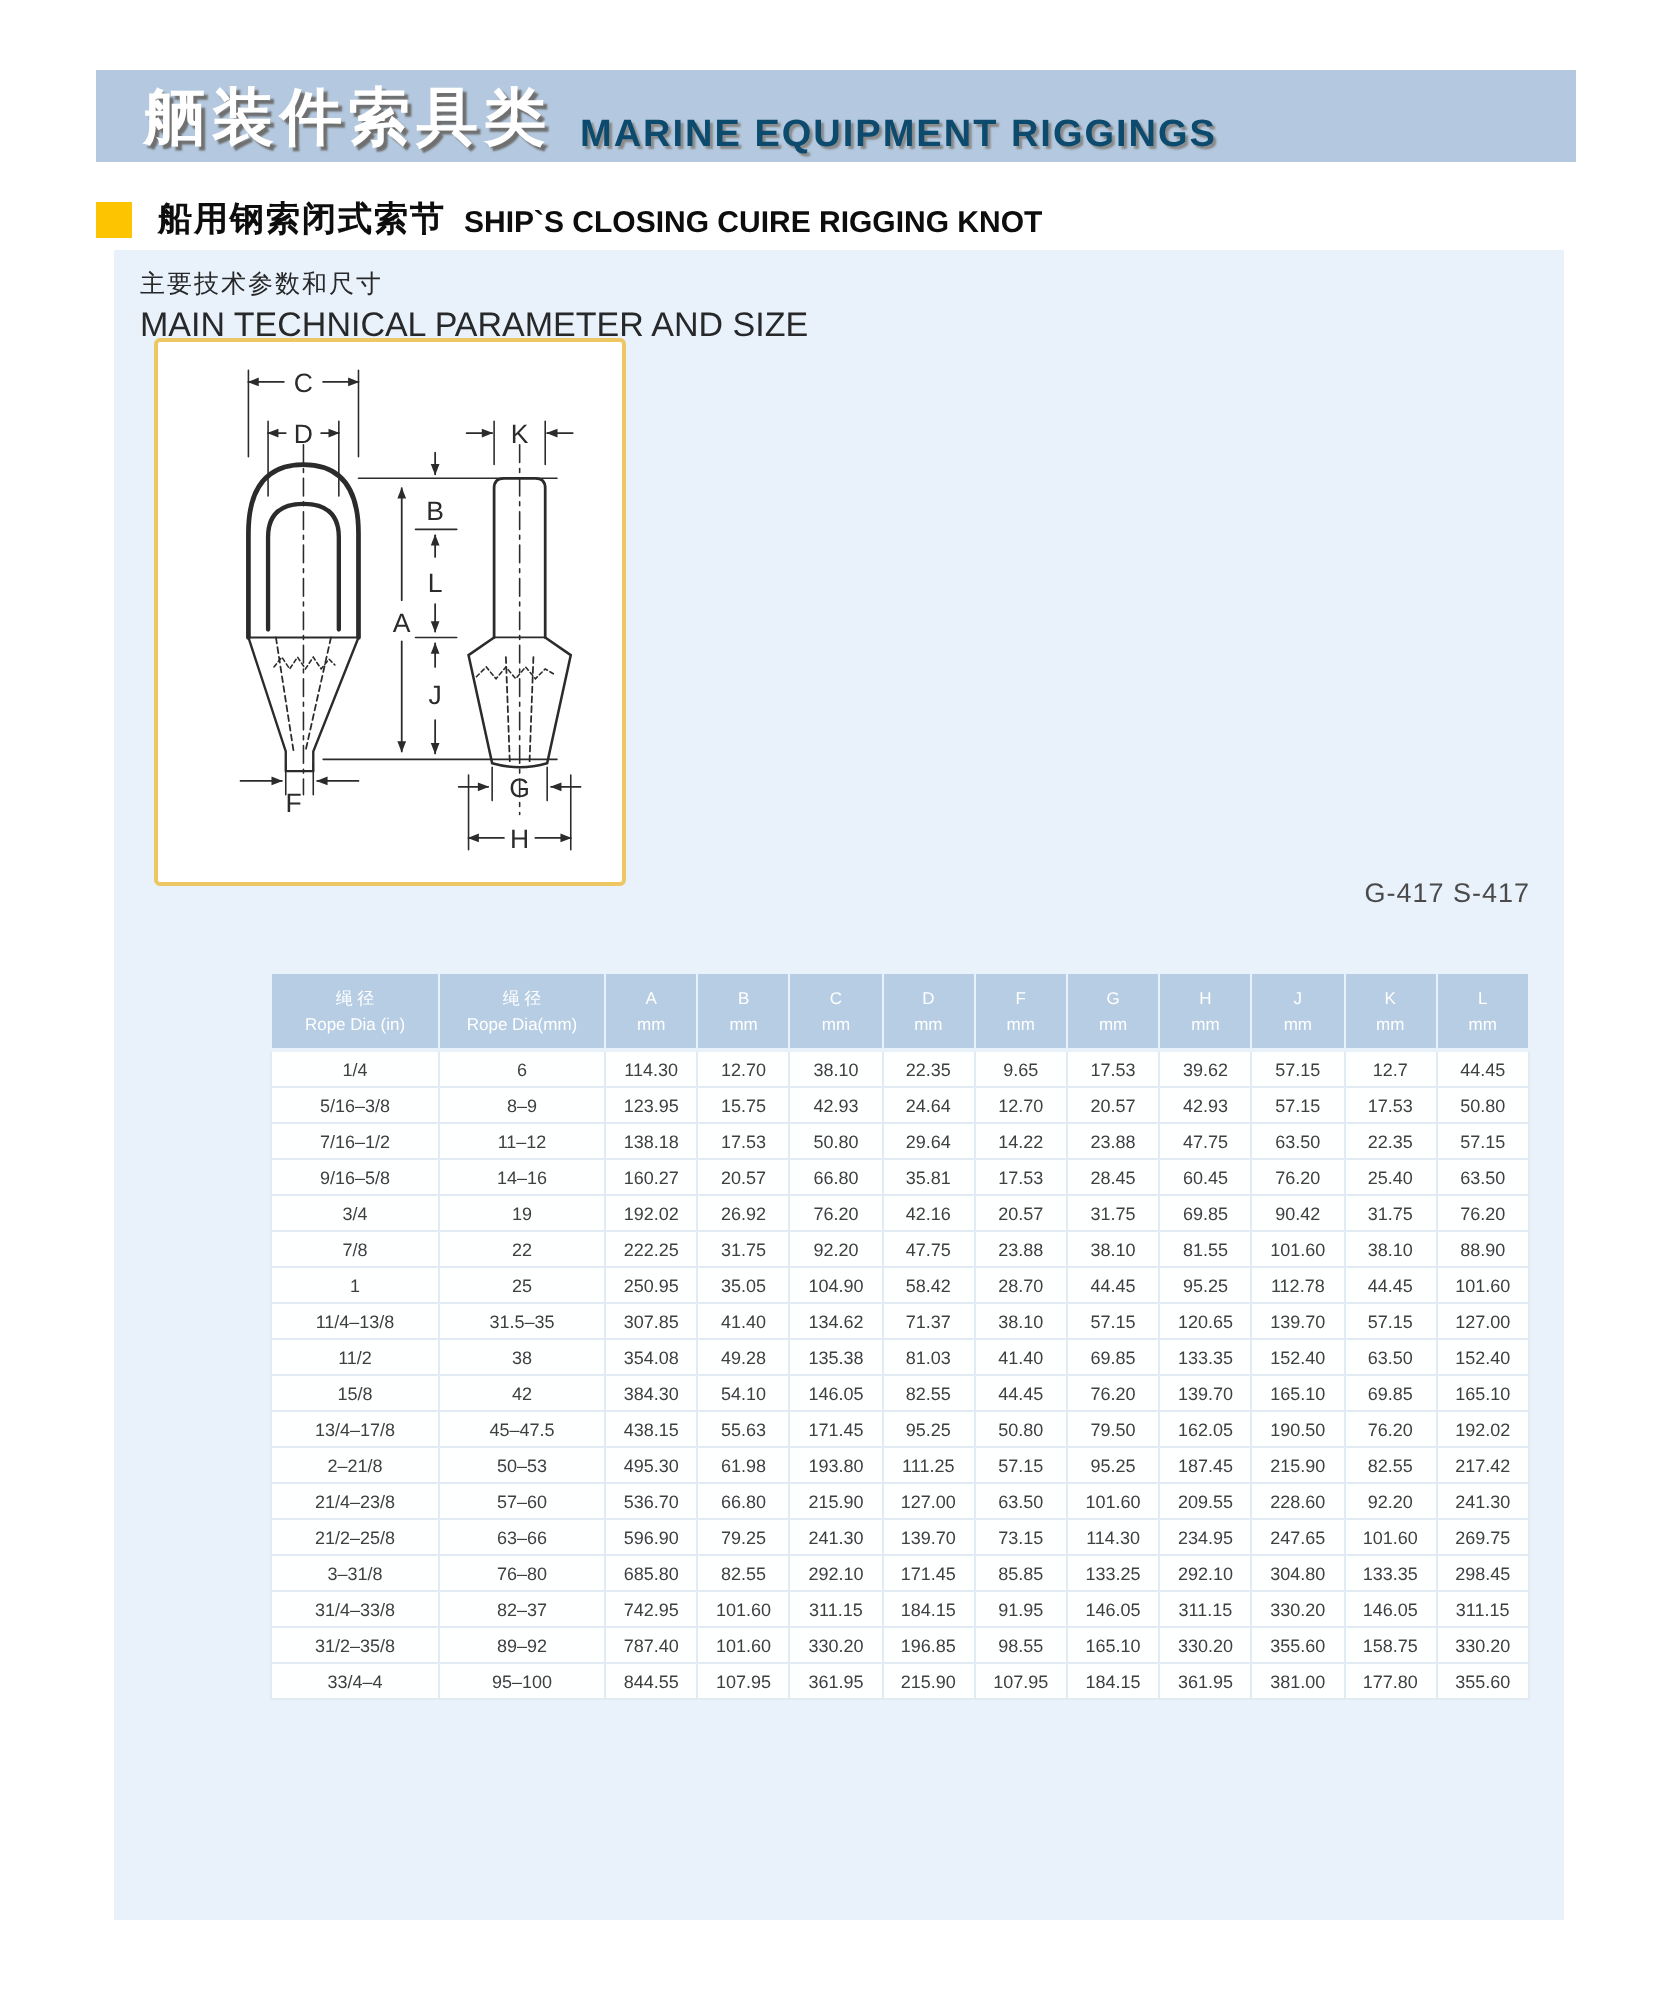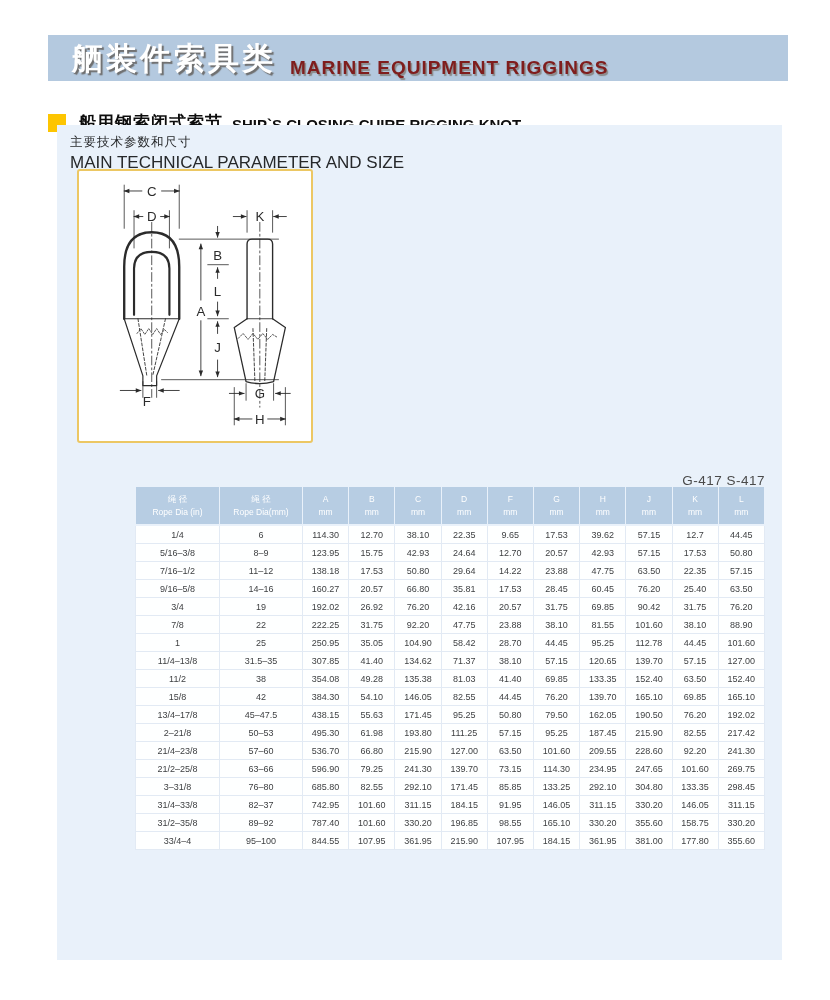--- a/index.html
+++ b/index.html
@@ -4,40 +4,40 @@
 <style>
   html,body{margin:0;padding:0;background:#ffffff;}
   .page{position:relative;width:830px;height:1000px;background:#ffffff;overflow:hidden;
         font-family:"Liberation Sans", sans-serif;}
 
   
   .banner{position:absolute;left:48px;top:35px;width:740px;height:46px;background:#b4c9df;
           display:flex;align-items:center;padding-left:24px;box-sizing:border-box;}
   .banner-zh{font-size:31px;font-weight:bold;color:#ffffff;letter-spacing:3px;
              text-shadow:2px 2px 1px #6f6f6f;line-height:1;}
-  .banner-en{font-size:19px;font-weight:bold;color:#7f1d1d;letter-spacing:1px;margin-left:14px;
+  .banner-en{font-size:19px;font-weight:bold;color:#0c4a6e;letter-spacing:1px;margin-left:14px;
              text-shadow:1.5px 1.5px 1px #8a8a8a;line-height:1;margin-top:18px;}
 
   
-  .section-head{position:absolute;left:48px;top:111px;display:flex;align-items:center;text-align:right;}
+  .section-head{position:absolute;left:48px;top:98px;display:flex;align-items:center;text-align:right;}
   .bullet{width:18px;height:18px;background:#fdc501;display:inline-block;}
   .sec-zh{font-size:17px;font-weight:bold;color:#0d0d0d;margin-left:13px;letter-spacing:1px;}
   .sec-en{font-size:15px;font-weight:bold;color:#0d0d0d;margin-left:9px;margin-top:3px;}
 
   
   .panel{position:absolute;left:57px;top:125px;width:725px;height:835px;background:#e9f1fa;}
 
   .subtitle{position:absolute;left:13px;top:9px;color:#26282a;}
   .subtitle .zh{font-size:12.5px;letter-spacing:1px;}
   .subtitle .en{font-size:17px;margin-top:2px;}
 
   .drawing-box{position:absolute;left:20px;top:44px;width:232px;height:270px;background:#ffffff;
                border:2px solid #ecc763;border-radius:3px;}
 
-  .model-code{position:absolute;right:17px;top:348px;font-size:13.5px;color:#4a4a4a;letter-spacing:.5px;}
+  .model-code{position:absolute;right:17px;top:314px;font-size:13.5px;color:#4a4a4a;letter-spacing:.5px;}
 
   
   .spec-table{position:absolute;left:78px;top:361px;width:630px;border-collapse:collapse;table-layout:fixed;}
   .spec-table th{background:#b7cde3;color:#ffffff;font-weight:normal;font-size:8.5px;
                  border:1.5px solid #e9f1fa;border-bottom:2px solid #e9f1fa;
                  padding:6px 0 5px 0;line-height:1.55;text-align:center;}
   .spec-table th:nth-child(1){width:83px;}
   .spec-table th:nth-child(2){width:82px;}
   .spec-table td{background:#feffff;color:#3d3f41;font-size:9px;text-align:center;
                  border:1px solid #e2eaf4;height:17px;padding:0;}

